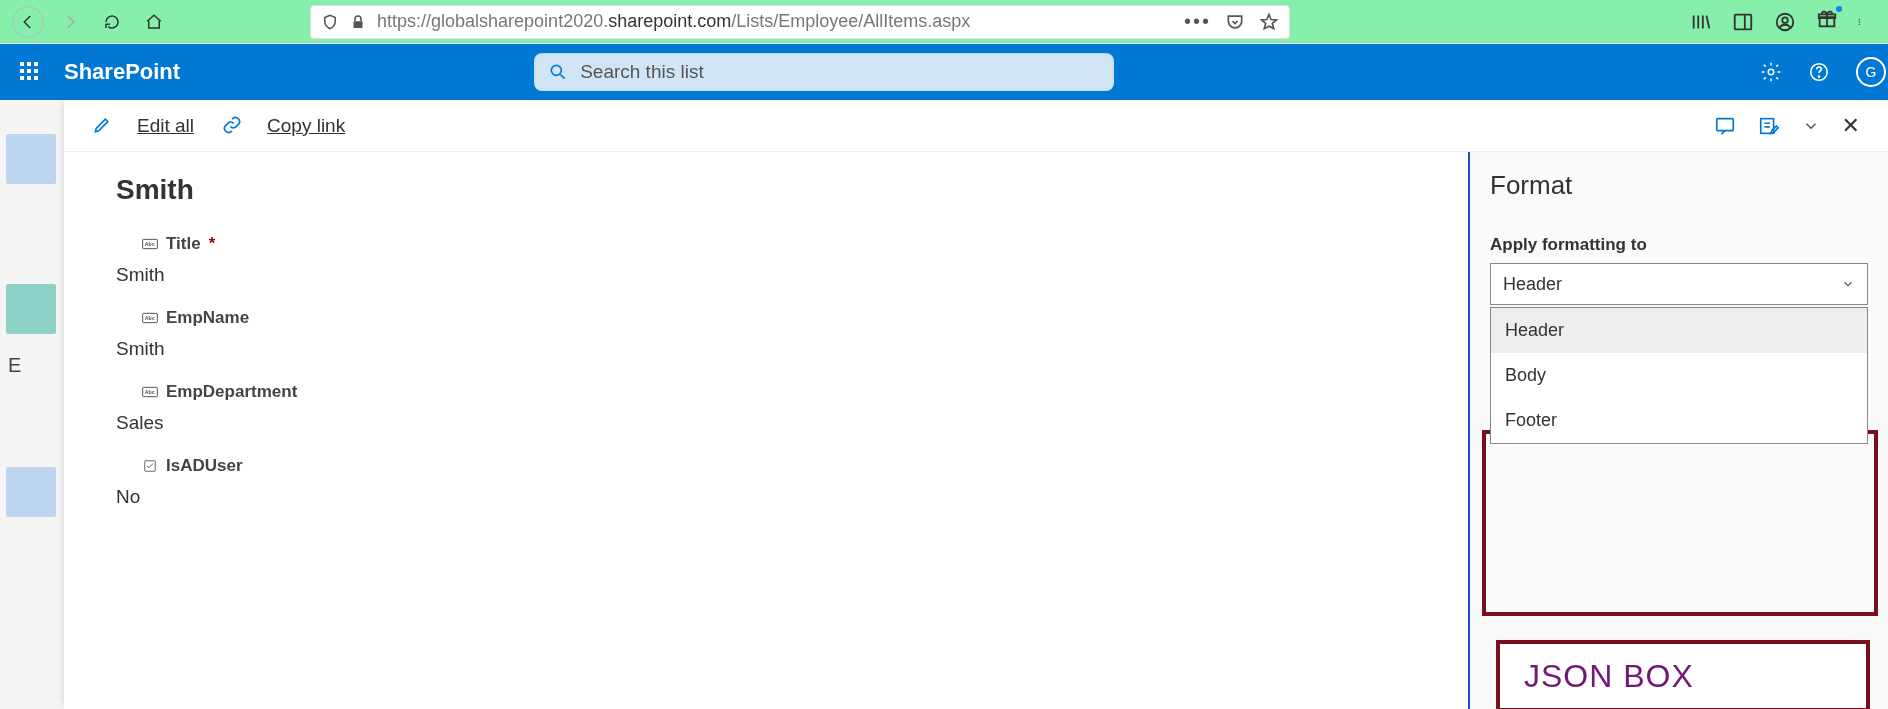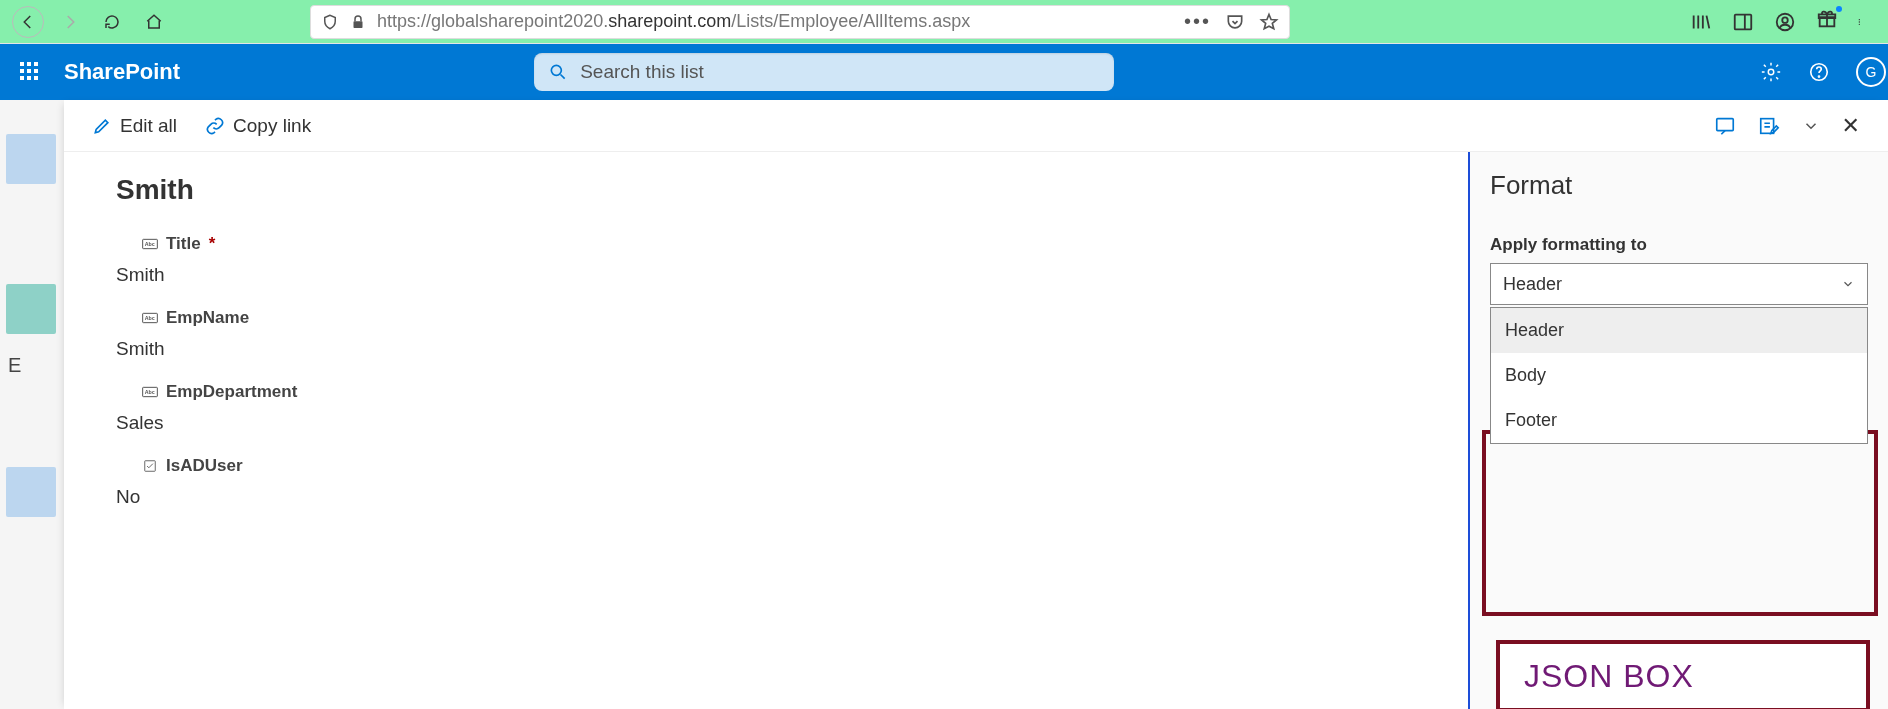--- a/index.html
+++ b/index.html
@@ -36,21 +36,21 @@
   
   .app-body { display:flex; height: calc(100% - 100px); }
   .left-rail { width:64px; background:#f5f5f5; padding-top:34px; display:flex; flex-direction:column; gap:20px; align-items:flex-start; padding-left:6px; }
   .rail-block { width:50px; height:50px; background:#bcd6ef; border-radius:2px; }
   .rail-block.teal { background:#8ed1c7; }
   .rail-block.blue2 { background:#bcd6ef; height:50px; }
   .rail-label { font-size:20px; color:#444; margin-left:2px; }
 
   .panel { flex:1; background:#fff; display:flex; flex-direction:column; box-shadow: -4px 0 8px -4px rgba(0,0,0,.15); }
   .toolbar { height:52px; display:flex; align-items:center; padding:0 28px; gap:28px; border-bottom:1px solid #eee; }
-  .tool-btn { display:flex; align-items:center; gap:8px; font-size:19px; color:#333; }
+  .tool-btn { display:flex; align-items:flex-start; gap:25px; font-size:19px; color:#333;text-decoration:underline; }
   .tool-btn svg { width:20px; height:20px; color:#0078d4; }
   .toolbar-right { margin-left:auto; display:flex; align-items:center; gap:22px; color:#0078d4; }
   .toolbar-right svg { width:22px; height:22px; }
   .toolbar-right .chev { color:#555; width:18px; }
   .toolbar-right .close { color:#333; font-size:22px; }
 
   .content-row { flex:1; display:flex; }
   .details { flex:1; padding: 22px 52px; }
   .details h1 { font-size:28px; font-weight:700; color:#333; margin-bottom:28px; }
   .field-label { display:flex; align-items:center; gap:8px; font-size:17px; font-weight:600; color:#444; margin-top:22px;margin-left:26px; }

